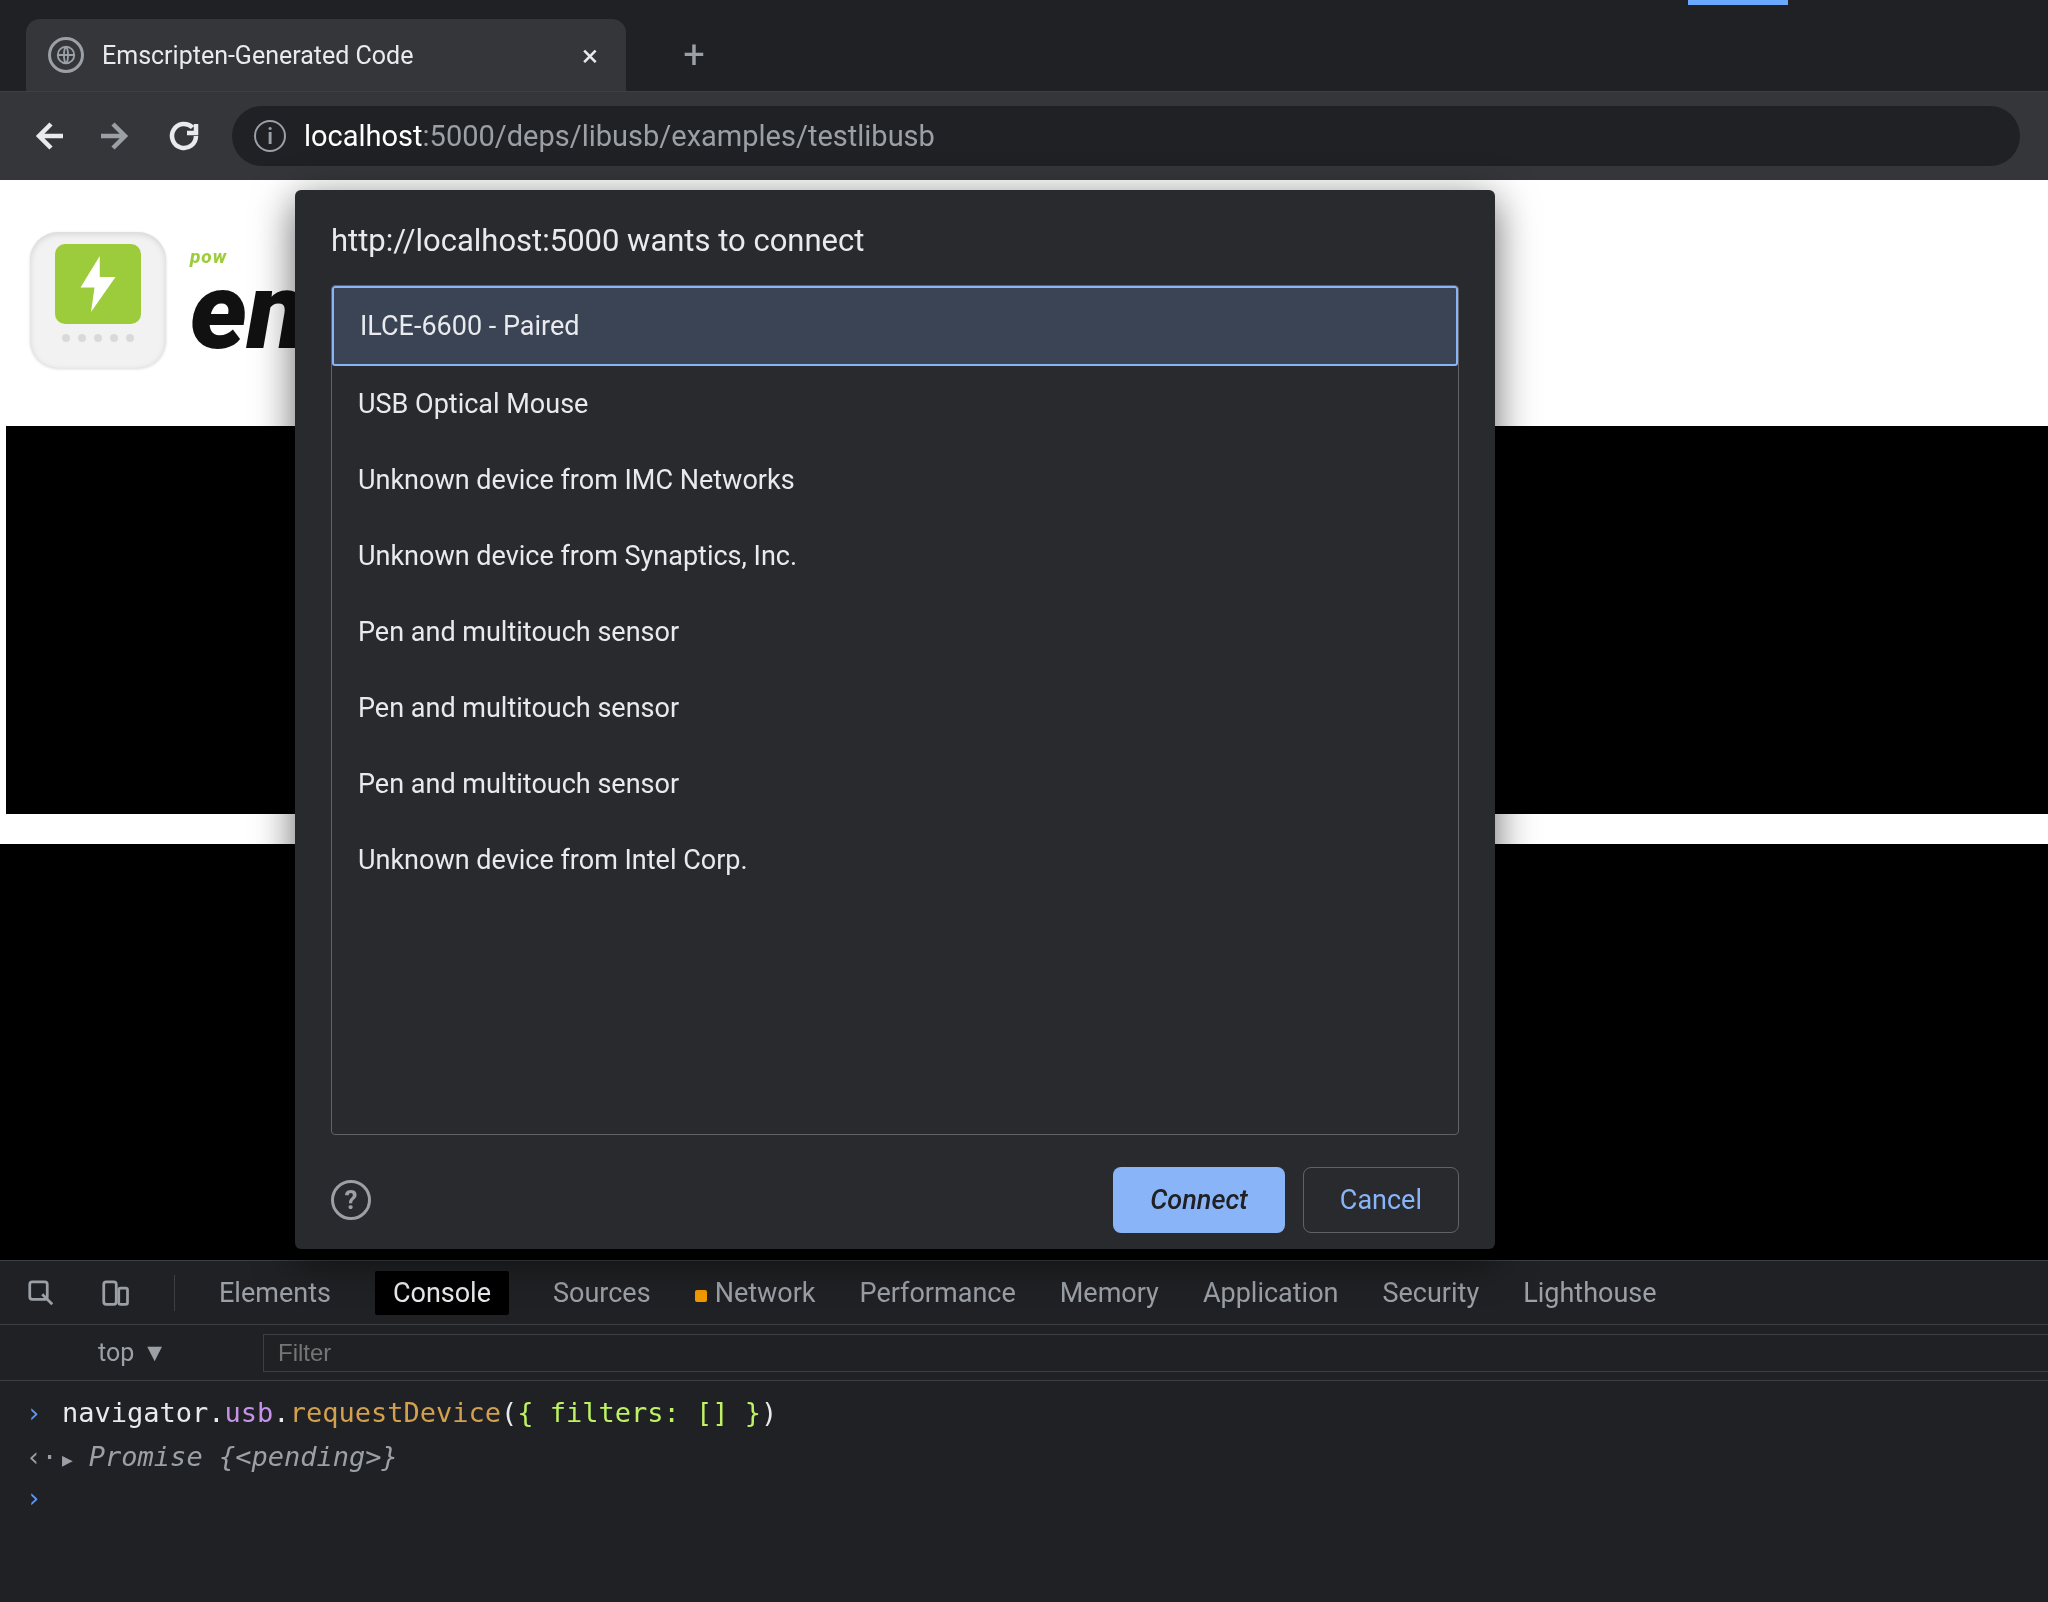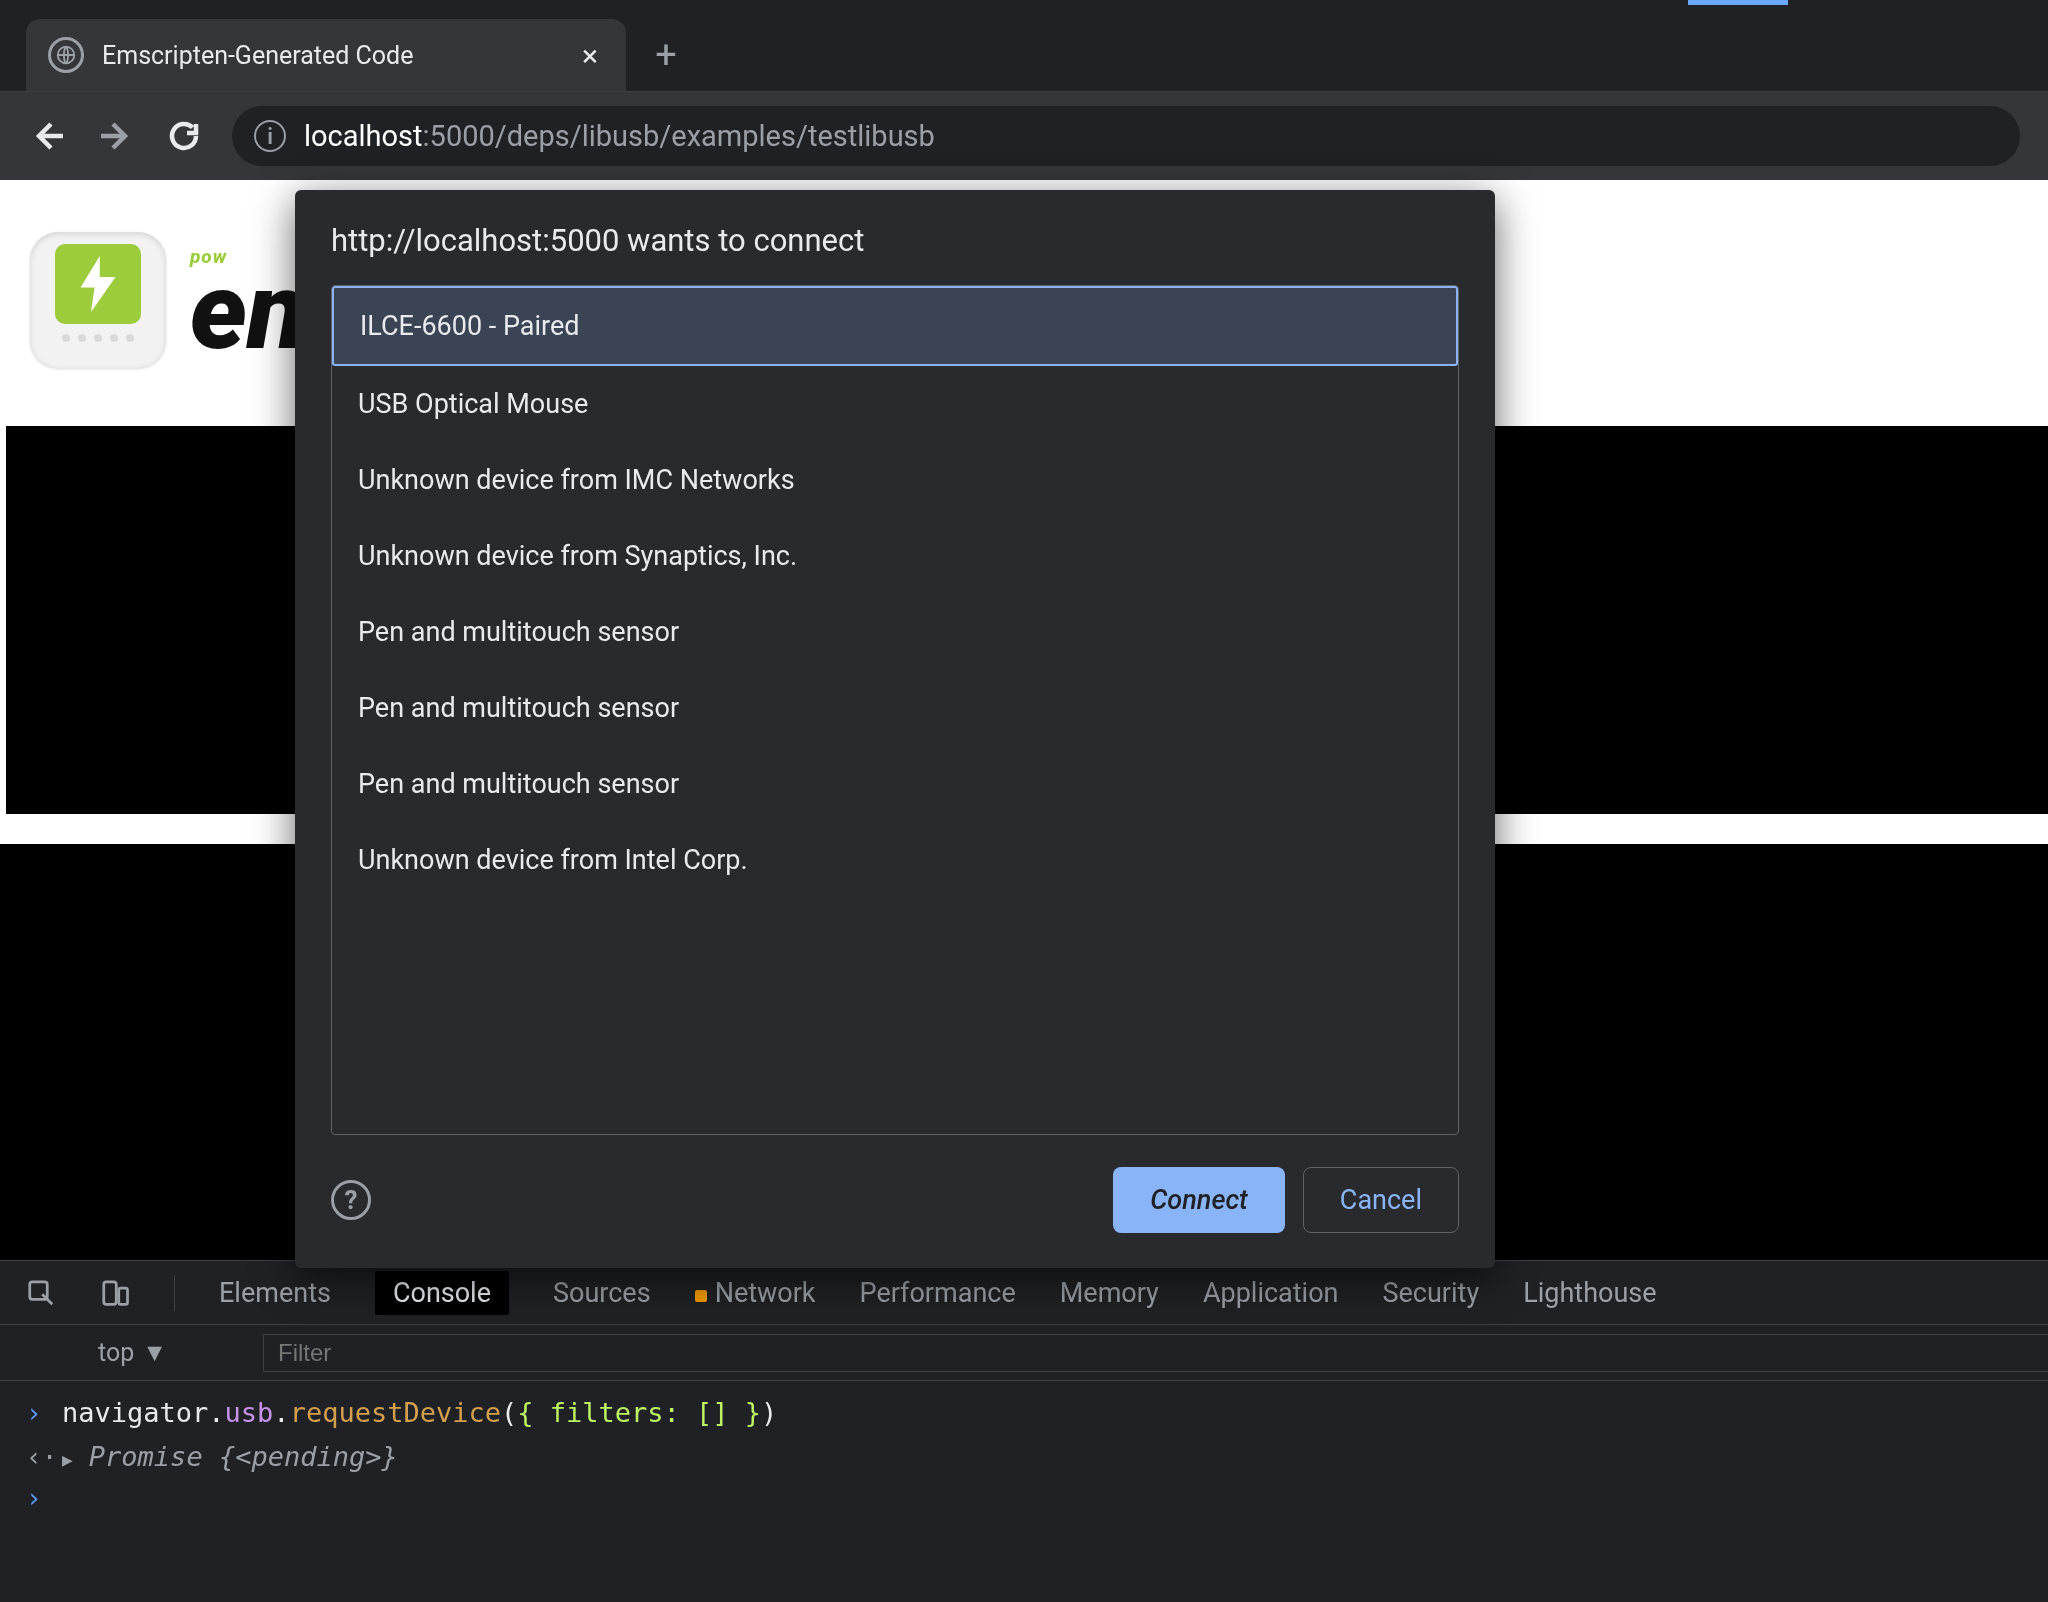--- a/index.html
+++ b/index.html
@@ -14,21 +14,21 @@
   
   .browser-chrome {
     background: #202124;
     width: 100%;
   }
   .tab-strip {
     height: 92px;
     display: flex;
     align-items: flex-end;
     padding-left: 26px;
-    gap: 4px;
+    gap: 32px;
     border-bottom: 1px solid #3c4043;
     background: #202124;
   }
   .tab {
     display: flex;
     align-items: center;
     height: 72px;
     padding: 0 28px 0 22px;
     background: #35363a;
     border-radius: 14px 14px 0 0;
@@ -118,21 +118,21 @@
   .black-row2 { height: 460px; background:#000; }
 
   
   .perm-dialog {
     position: absolute;
     left: 295px; top: 190px;
     width: 1200px;
     background: #292a2d;
     border-radius: 6px;
     box-shadow: 0 10px 40px rgba(0,0,0,.6);
-    padding: 32px 36px 35px 36px;
+    padding: 32px 36px 16px 36px;
     z-index: 50;
   }
   .perm-title { font-size: 31px; color:#e8eaed; margin-bottom: 26px; }
   .device-list {
     border: 1px solid #5f6368;
     border-radius: 4px;
     height: 850px;
     overflow: hidden;
   }
   .device {

